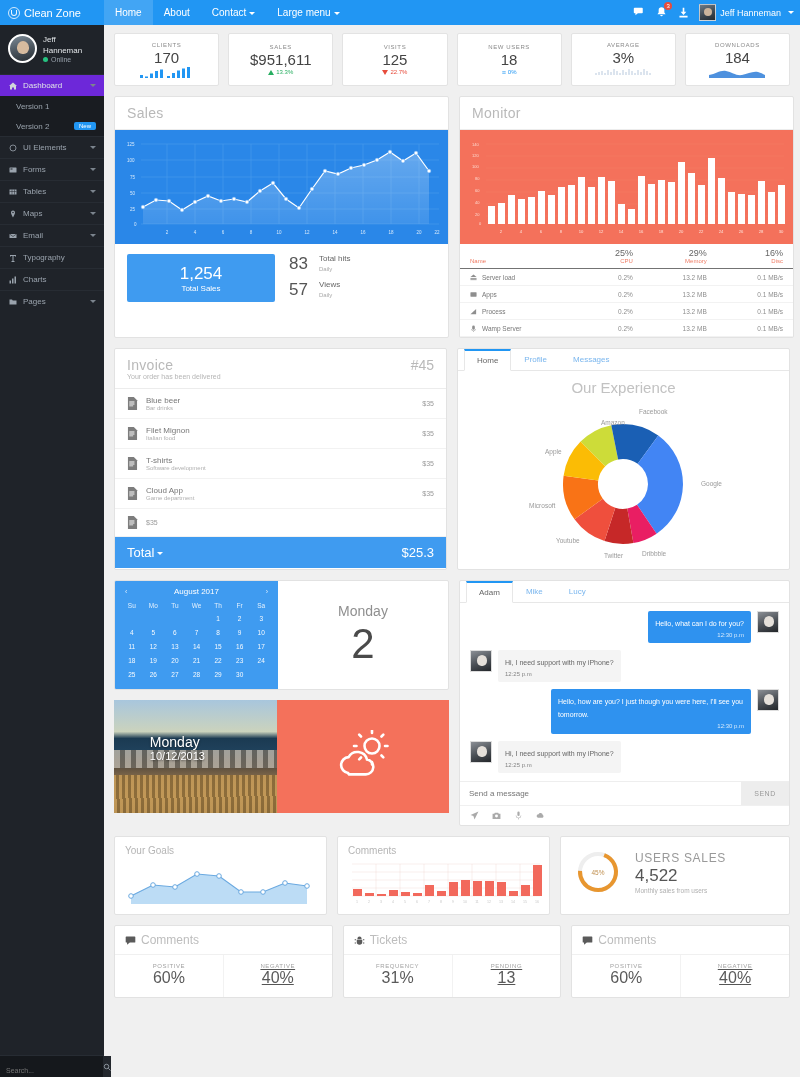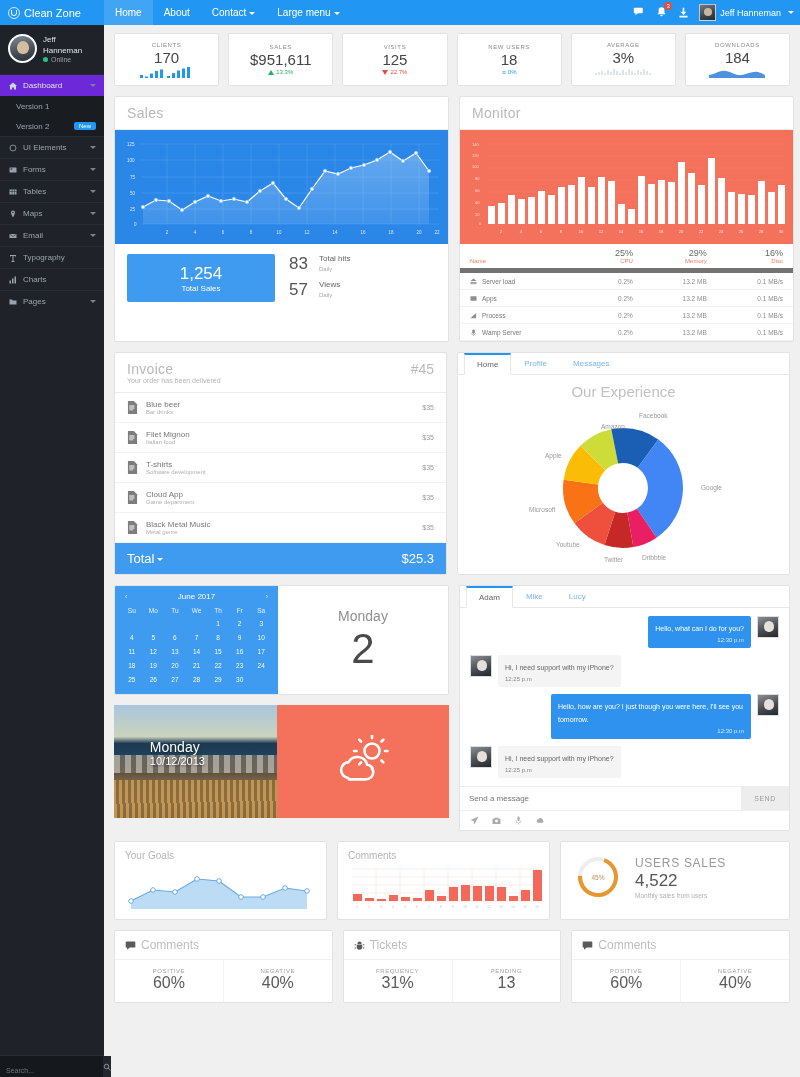--- a/index.html
+++ b/index.html
@@ -158,21 +158,21 @@
   .hit-num { font-size: 17px; font-weight: 300; color: #555; min-width: 24px; }
   .hit-txt { font-size: 8px; color: #666; line-height: 10px; }
   .hit-txt small { font-size: 6px; color: #a9a9a9; display: block; }
 
   
   .monitor-card { width: 335px; }
   .chart-orange { background: #f4715b; padding: 6px 4px 2px 4px; }
   .mon-table { width: 100%; border-collapse: collapse; }
   .mon-table th {
     font-size: 6px; font-weight: normal; color: #ef7c64; padding: 4px 10px;
-    border-bottom: 5px solid #737373; vertical-align: bottom;
+    border-bottom: 1px solid #737373; vertical-align: bottom;
   }
   .mon-table th .pct { display: block; font-size: 9px; color: #666; font-weight: 300; }
   .mon-table th.tl { text-align: left; }
   .mon-table th.tr { text-align: right; }
   .mon-table td {
     font-size: 6.5px; color: #8e8e8e; padding: 4.5px 10px; border-bottom: 1px solid #f2f2f2;
   }
   .mon-table td.tr { text-align: right; }
   .mon-name { display: flex; align-items: center; gap: 5px; color: #777; }
 
@@ -283,21 +283,21 @@
   .users-meta .u-label { font-size: 12px; letter-spacing: .7px; color: #999; }
   .users-meta .u-value { font-size: 17px; font-weight: 300; color: #555; line-height: 22px; }
   .users-meta .u-sub { font-size: 6.5px; color: #b0b0b0; }
 
   
   .kpi-card { flex: 1; }
   .kpi-head { padding: 7px 10px; border-bottom: 1px solid #f0f0f0; display: flex; align-items: center; gap: 5px; }
   .kpi-head .kpi-title { font-size: 12px; font-weight: 300; color: #bdbdbd; }
   .kpi-body { display: flex; }
   .kpi-cell { flex: 1; text-align: center; padding: 8px 4px 10px 4px; }
-  .kpi-cell + .kpi-cell { border-left: 1px solid #f2f2f2; }
+  .kpi-cell + .kpi-cell { border-left: 1px solid #f2f2f2; text-decoration: underline; }
   .kpi-label { font-size: 6px; letter-spacing: .6px; color: #a2a2a2; }
   .kpi-val { font-size: 16px; font-weight: 300; color: #5a5a5a; }
 </style>
 </head>
 <body>
 
 <div class="app">
 
   <div class="topbar">
     <div class="brand">
@@ -820,24 +820,20 @@
               <div class="inv-name">Cloud App</div>
               <div class="inv-desc">Game department</div>
             </div>
             <div class="inv-price">$35</div>
           </div>
           <div class="inv-row">
             <svg class="inv-icon" viewBox="0 0 16 20" fill="#6b6b6b">
                 <path d="M1 0h9l5 5v15H1z" fill="#7d7d7d"></path>
                 <path d="M3 7h8v1.4H3zM3 10h8v1.4H3zM3 13h6v1.4H3z" fill="#fff"></path>
               </svg>
-            <div class="inv-text">
-              <div class="inv-name">Black Metal Music</div>
-              <div class="inv-desc">Metal genre</div>
-            </div>
             <div class="inv-price">$35</div>
           </div>
           <div class="inv-total">
             <span class="lbl">
               <span>Total</span><i class="caret"></i>
             </span>
             <span class="amt">$25.3</span>
           </div>
         </div>
 
@@ -876,21 +872,21 @@
           </div>
         </div>
       </div>
 
       <div class="row">
         <div style="display:flex; flex-direction:column; gap:10px;">
           <div class="card cal-card">
             <div class="calendar">
               <div class="cal-head">
                 <span class="cal-nav">‹</span>
-                <span class="cal-title">June 2017</span>
+                <span class="cal-title">August 2017</span>
                 <span class="cal-nav">›</span>
               </div>
               <div class="cal-grid">
                 <div class="cal-dow">Su</div>
                 <div class="cal-dow">Mo</div>
                 <div class="cal-dow">Tu</div>
                 <div class="cal-dow">We</div>
                 <div class="cal-dow">Th</div>
                 <div class="cal-dow">Fr</div>
                 <div class="cal-dow">Sa</div>

